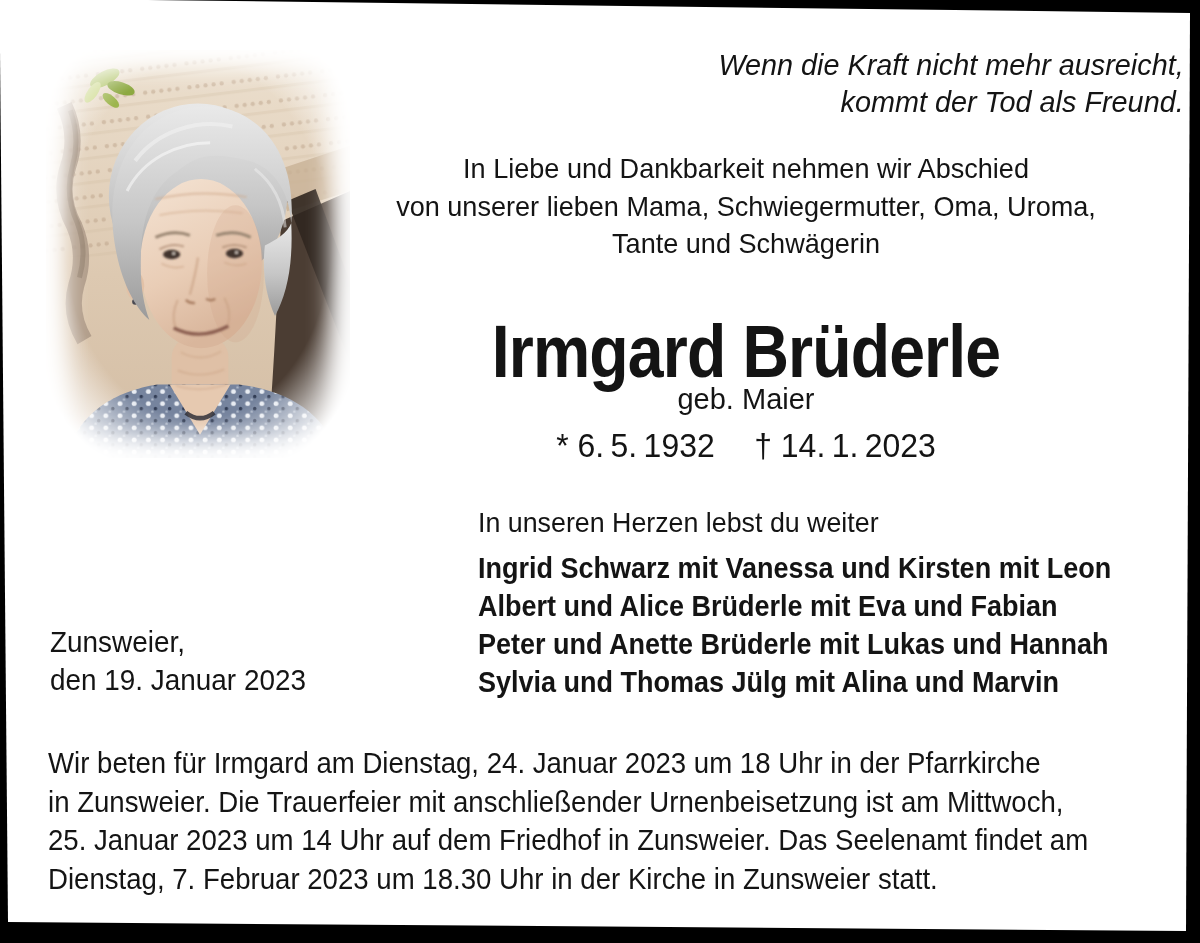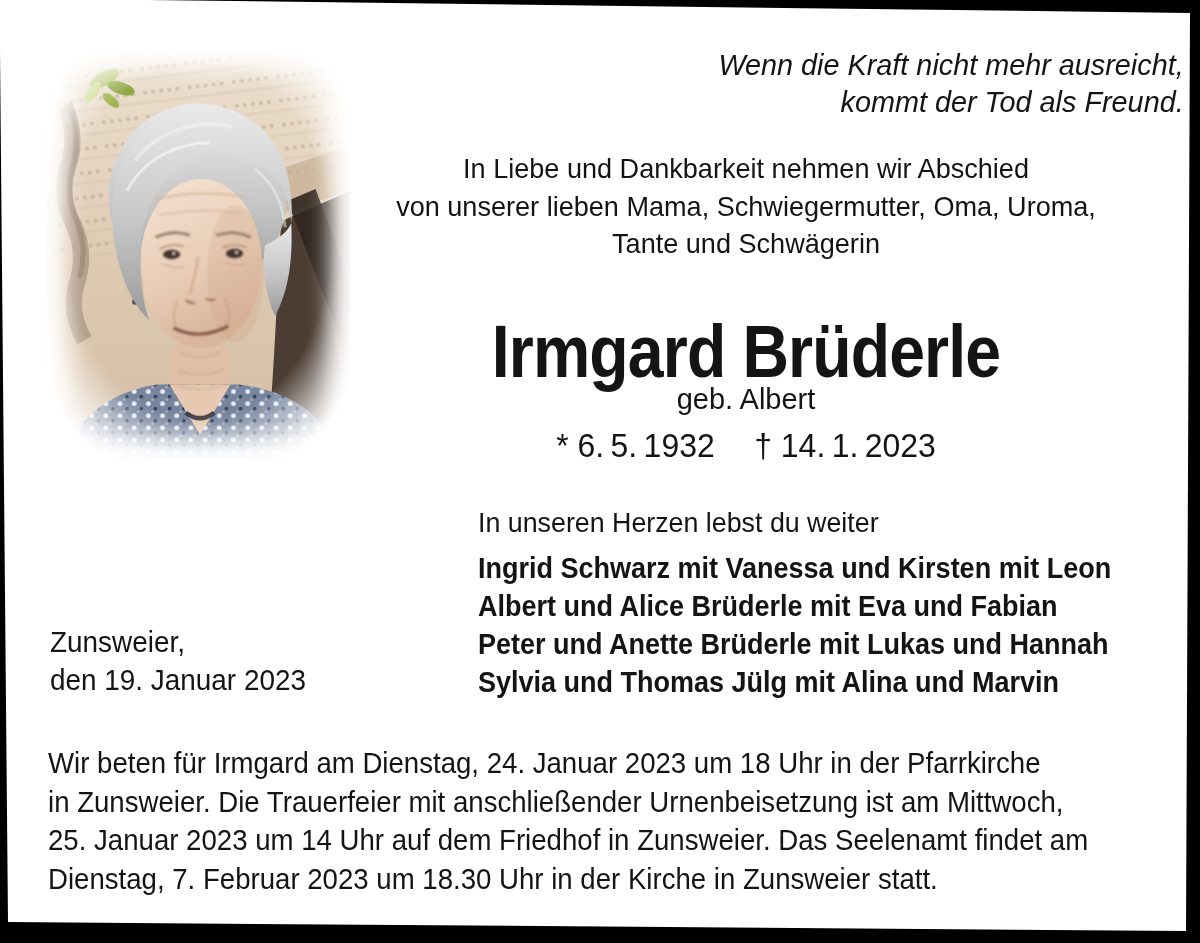--- a/index.html
+++ b/index.html
@@ -186,21 +186,21 @@
       <div>kommt der Tod als Freund.</div>
     </div>
 
     <div class="center-col intro" style="position:absolute">
       <div>In Liebe und Dankbarkeit nehmen wir Abschied</div>
       <div>von unserer lieben Mama, Schwiegermutter, Oma, Uroma,</div>
       <div>Tante und Schwägerin</div>
     </div>
 
     <div class="center-col name" style="position:absolute">Irmgard Brüderle</div>
-    <div class="center-col maiden" style="position:absolute">geb. Albert</div>
+    <div class="center-col maiden" style="position:absolute">geb. Maier</div>
 
     <div class="center-col dates" style="position:absolute">
       <span>* 6. 5. 1932</span>
       <span>† 14. 1. 2023</span>
     </div>
 
     <div class="remembrance">In unseren Herzen lebst du weiter</div>
 
     <div class="mourners">
       <div>Ingrid Schwarz mit Vanessa und Kirsten mit Leon</div>

